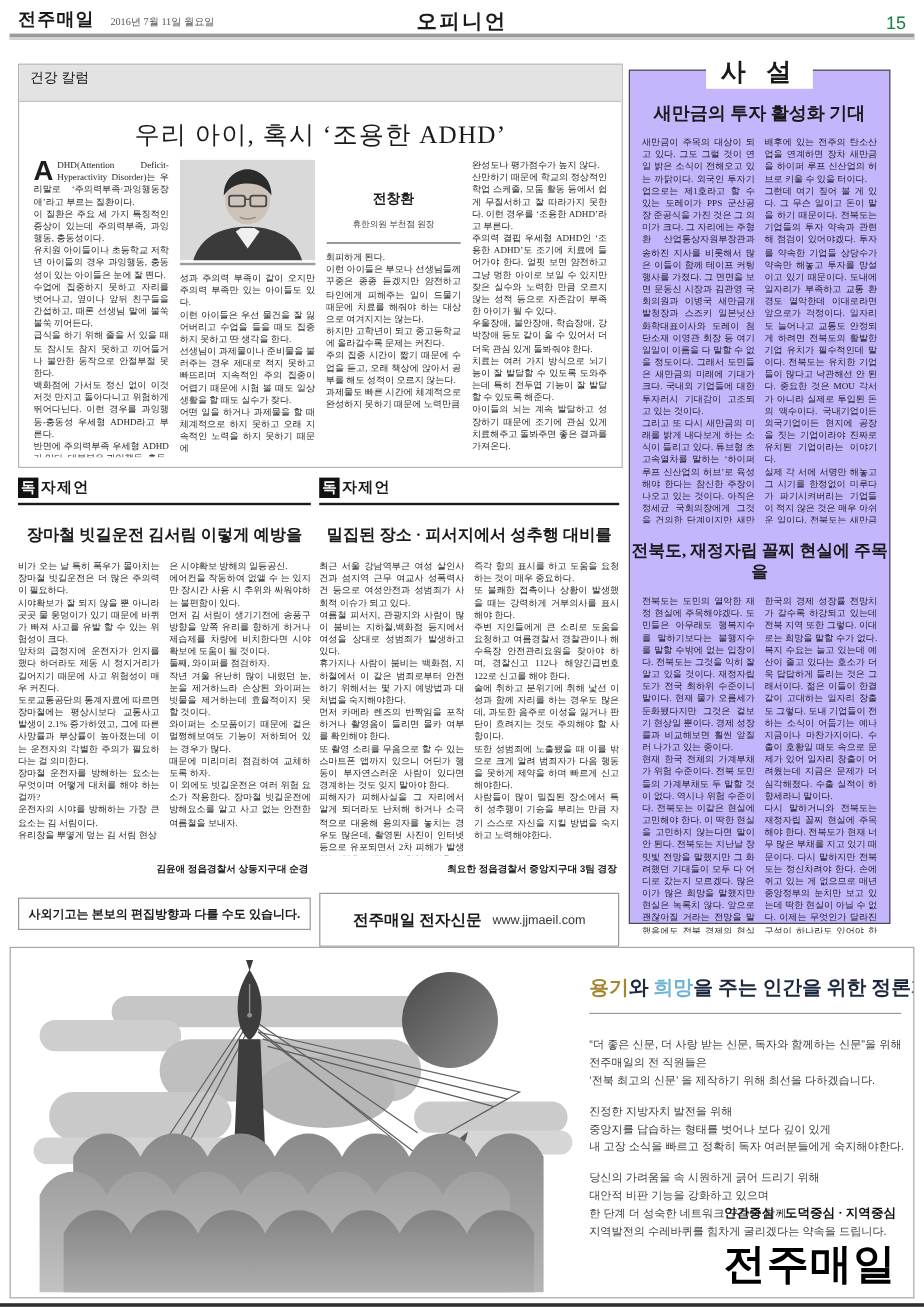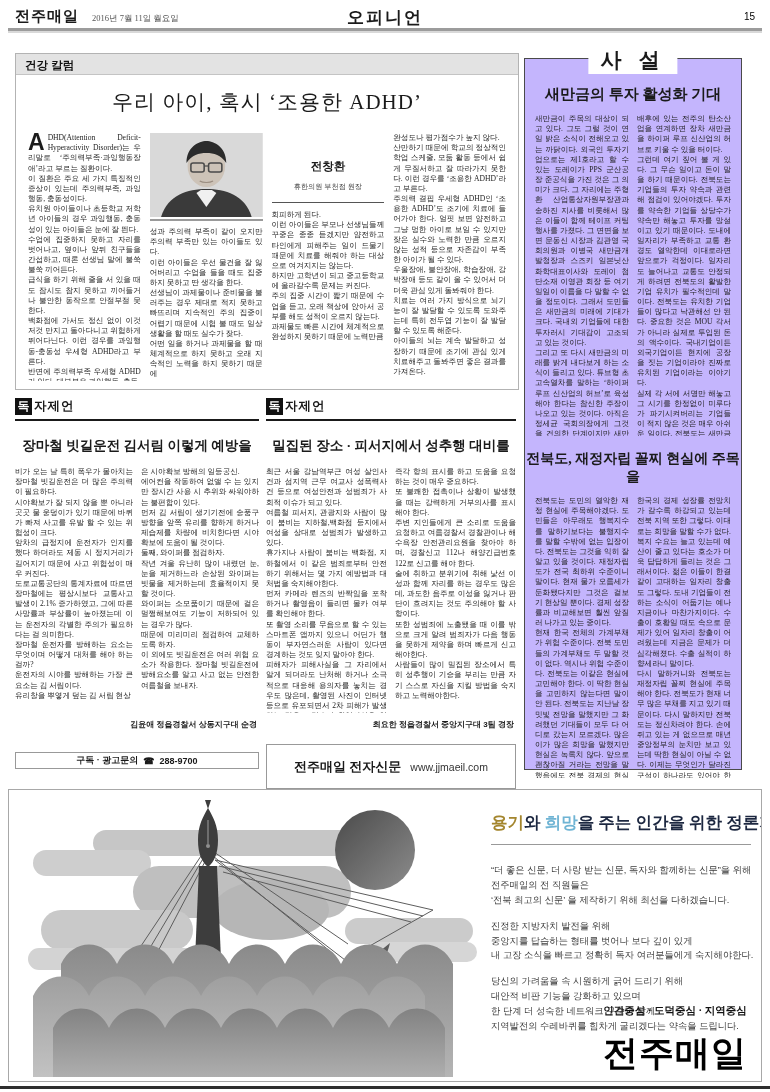--- a/index.html
+++ b/index.html
@@ -3,26 +3,26 @@
 <meta charset="utf-8">
 <style>
   * { margin:0; padding:0; box-sizing:border-box; }
   body { background:#ffffff; font-family:"Liberation Sans", sans-serif; }
   .page { position:relative; width:770px; height:1092px; background:#fff; overflow:hidden; margin:0 auto; color:#1a1a1a;padding-left:32px; }
 
   
   .masthead { position:absolute; left:15px; top:7px; font-size:15px; font-weight:bold; letter-spacing:1px; }
   .edition-date { position:absolute; left:92px; top:13px; font-size:8.5px; color:#555;font-family:Liberation Serif, serif; }
   .section-title { position:absolute; left:50%; top:6px; transform:translateX(-50%); font-size:17px; font-weight:bold; letter-spacing:2px; }
-  .page-number { position:absolute; right:15px; top:11px; font-size:10px; color:#000000; }
+  .page-number { position:absolute; right:15px; top:11px; font-size:15px; color:#15803d; }
   .header-rule { position:absolute; left:8px; top:28px; width:754px; height:5px; background:#9c9c9c; border-bottom:2px solid #d9d9d9; }
 
   
   .health-box { position:absolute; left:15px; top:53px; width:504px; height:337px; border:1px solid #b3b3b3; background:#fff; overflow:hidden; }
-  .hc-bar { height:21px; background:#e3e3e3; border-bottom:1px solid #c4c4c4; line-height:23px; padding-left:9px; font-size:11.5px; font-weight:bold; color:#111; }
+  .hc-bar { height:31px; background:#e3e3e3; border-bottom:1px solid #c4c4c4; line-height:23px; padding-left:9px; font-size:11.5px; font-weight:normal; color:#111; }
   .hc-title { text-align:center; margin-top:13px; font-family:"Liberation Serif", serif; font-weight:normal; font-size:21px; letter-spacing:1px; }
   .hc-body { position:absolute; left:12px; right:12px; top:79px; bottom:8px; display:flex; gap:9px; overflow:hidden; }
   .col { flex:1 1 0; overflow:hidden; font-family:"Liberation Serif", serif; font-size:7.6px; line-height:1.34; text-align:justify; color:#1c1c1c; }
   .coltext { white-space:pre-line; }
   .dropcap { float:left; font-size:23px; line-height:0.85; font-weight:bold; padding-right:3px; font-family:"Liberation Sans", sans-serif; }
   .photo-fig { width:100%; height:88px; margin-bottom:6px; border-bottom:2px solid #9a9a9a; }
   .photo-fig svg { display:block; width:100%; height:84px; }
   .author-block { text-align:center; margin:26px 0 6px; }
   .author-name { font-size:11.5px; font-weight:bold; font-family:Liberation Serif, serif; }
   .author-title { font-size:7.2px; color:#444; margin-top:9px; }
@@ -199,20 +199,23 @@
 또한 성범죄에 노출됐을 때 이를 밖으로 크게 알려 범죄자가 다음 행동을 못하게 제약을 하며 빠르게 신고해야한다.
 사람들이 많이 밀집된 장소에서 특히 성추행이 기승을 부리는 만큼 자기 스스로 자신을 지킬 방법을 숙지하고 노력해야한다.</span></div>
     </div>
     <div class="reader-byline">최요한 정읍경찰서 중앙지구대 3팀 경장</div>
   </div>
 
   <div class="notice subscribe-box">
     <span>구독 · 광고문의</span>
     <span>☎</span>
     <span>288-9700</span>
+  </div>
+  <div class="notice disclaimer-box">
+    <span>사외기고는 본보의 편집방향과 다를 수도 있습니다.</span>
   </div>
   <div class="notice online-box">
     <span class="online-title">전주매일 전자신문</span>
     <span class="online-url">www.jjmaeil.com</span>
   </div>
 
   <div class="promo-box">
     <svg class="illus" width="470" height="285" viewBox="0 0 470 285">
       <defs>
         <linearGradient id="sunGrad" x1="0" y1="0" x2="1" y2="1">

